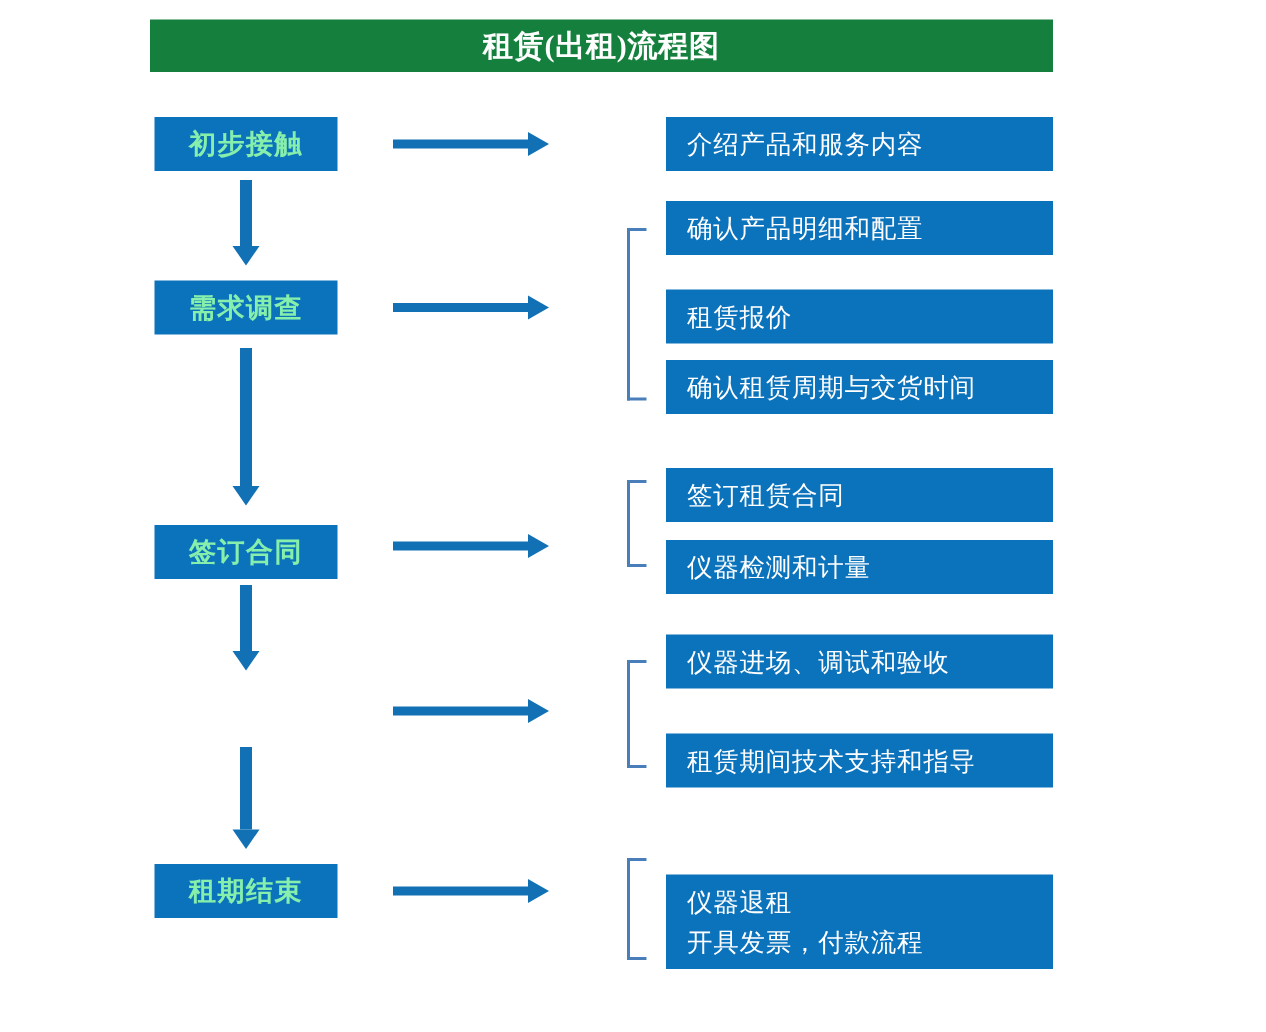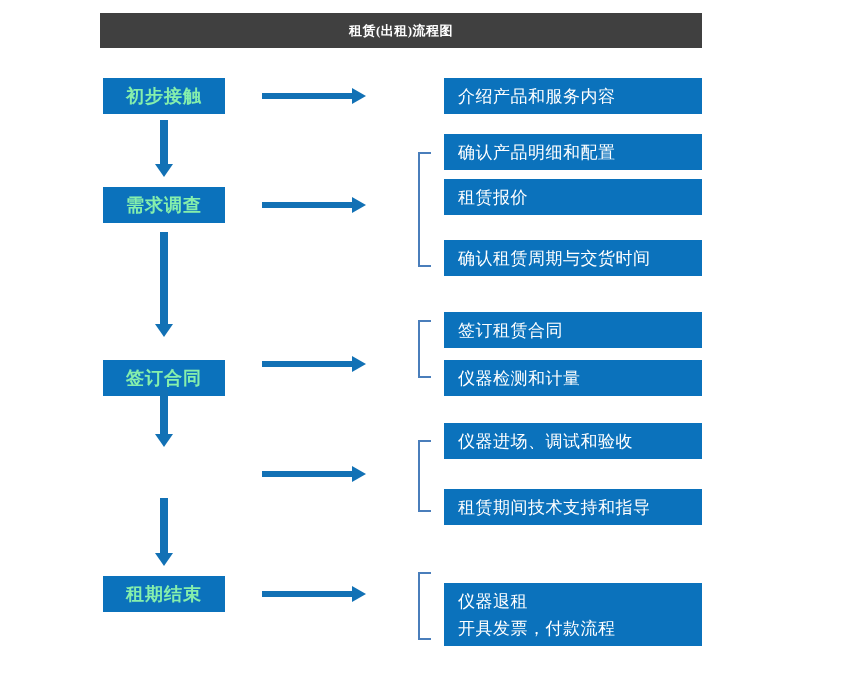--- a/index.html
+++ b/index.html
@@ -17,23 +17,23 @@
     background: #ffffff;
     overflow: hidden;
   }
   
   .title-bar {
     position: absolute;
     left: 100px;
     top: 13px;
     width: 602px;
     height: 35px;
-    background: #404040;
+    background: #15803d;
     color: #ffffff;
-    font-size: 13px;
+    font-size: 20px;
     font-weight: bold;
     display: flex;
     align-items: center;
     justify-content: center;
     letter-spacing: 0.5px;
   }
   
   .stage-box {
     position: absolute;
     left: 103px;
@@ -127,21 +127,21 @@
 <body>
 
 <div id="canvas">
 
   <div class="title-bar">租赁(出租)流程图</div>
 
   <div class="stage-box" style="top:78px;">初步接触</div>
 
   <div class="stage-box" style="top:187px;">需求调查</div>
 
-  <div class="stage-box" style="top:360px;">签订合同</div>
+  <div class="stage-box" style="top:350px;">签订合同</div>
 
 
   <div class="stage-box" style="top:576px;">租期结束</div>
 
   <div class="v-arrow" style="top:120px; height:57px;">
     <div class="shaft" style="height:44px;"></div>
     <div class="head"></div>
   </div>
 
   <div class="v-arrow" style="top:232px; height:105px;">
@@ -189,21 +189,21 @@
   <div class="bracket" style="top:320px; height:58px;"></div>
 
   <div class="bracket" style="top:440px; height:72px;"></div>
 
   <div class="bracket" style="top:572px; height:68px;"></div>
 
   <div class="detail-box" style="top:78px;">介绍产品和服务内容</div>
 
   <div class="detail-box" style="top:134px;">确认产品明细和配置</div>
 
-  <div class="detail-box" style="top:179px;text-align:center;">租赁报价</div>
+  <div class="detail-box" style="top:193px;text-align:center;">租赁报价</div>
 
   <div class="detail-box" style="top:240px;">确认租赁周期与交货时间</div>
 
   <div class="detail-box" style="top:312px;">签订租赁合同</div>
 
   <div class="detail-box" style="top:360px;">仪器检测和计量</div>
 
   <div class="detail-box" style="top:423px;">仪器进场、调试和验收</div>
 
   <div class="detail-box" style="top:489px;">租赁期间技术支持和指导</div>

